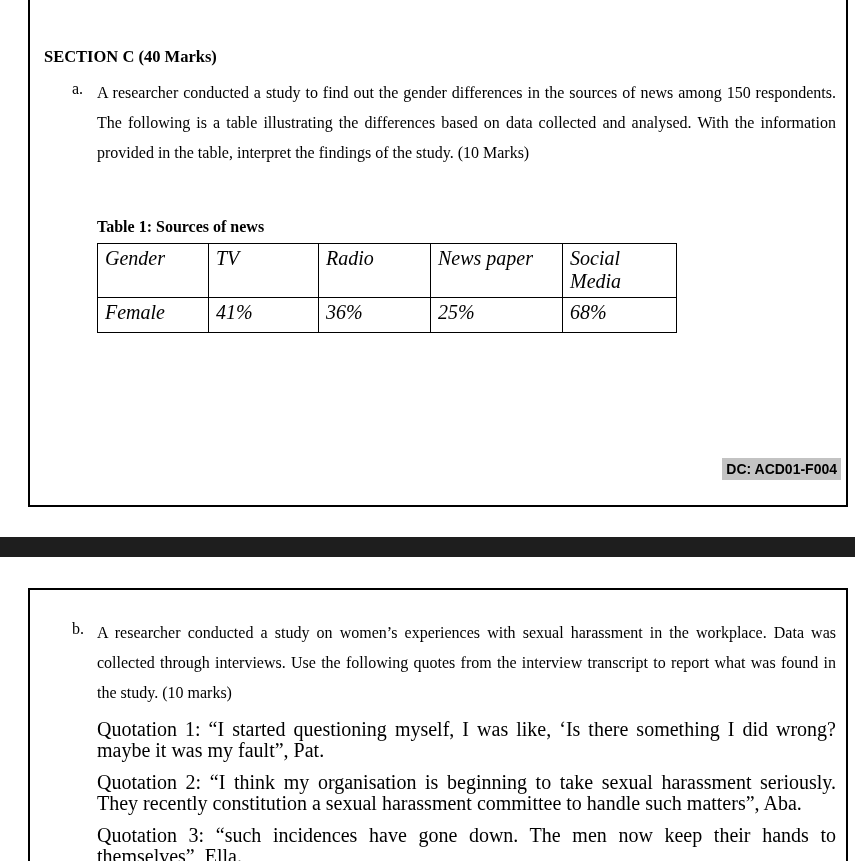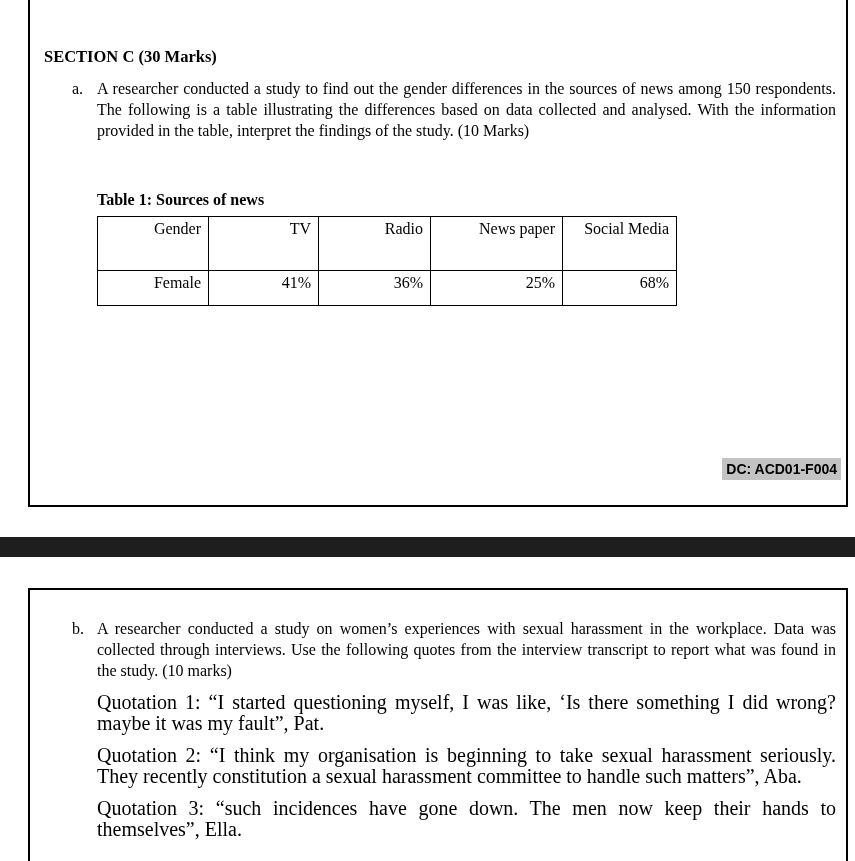--- a/index.html
+++ b/index.html
@@ -37,38 +37,39 @@
   .item { display: flex; margin-left: 28px; }
   .item-label {
     flex: 0 0 25px;
     width: 25px;
     font-size: 16px;
     line-height: 21px;
   }
   .item-text {
     flex: 1;
     font-size: 16px;
-    line-height: 21px;
+    line-height: 30px;
     text-align: justify;
   }
   .table-block { margin-left: 53px; margin-top: 48px; }
   .table-caption {
     font-weight: bold;
     font-size: 16px;
     line-height: 21px;
     margin-bottom: 6px;
   }
   table { border-collapse: collapse; table-layout: fixed; }
   th, td {
     border: 1px solid #000;
-    font-size: 16px;
+    font-size: 20px;
     font-weight: normal;
-    text-align: right;
+    text-align: left;
     vertical-align: top;
     padding: 3px 7px;
+    font-style: italic;
   }
   thead th { height: 54px; }
   tbody td { height: 35px; }
   .doc-code {
     position: absolute;
     right: 5px;
     top: 460px;
     background: #c3c3c3;
     font-family: "Liberation Sans", sans-serif;
     font-weight: bold;
@@ -88,21 +89,21 @@
     margin: 11px 0 0 53px;
     font-size: 20px;
     line-height: 21px;
     text-align: justify;
   }
 </style>
 </head>
 <body>
 
 <div class="page" id="page1">
-  <div class="section-heading">SECTION C (30 Marks)</div>
+  <div class="section-heading">SECTION C (40 Marks)</div>
 
   <div class="item">
     <span class="item-label">a.</span>
     <p class="item-text">A researcher conducted a study to find out the gender differences in the sources of news among 150 respondents. The following is a table illustrating the differences based on data collected and analysed. With the information provided in the table, interpret the findings of the study. (10 Marks)</p>
   </div>
 
   <div class="table-block">
     <div class="table-caption">Table 1: Sources of news</div>
     <table>
       <thead>

